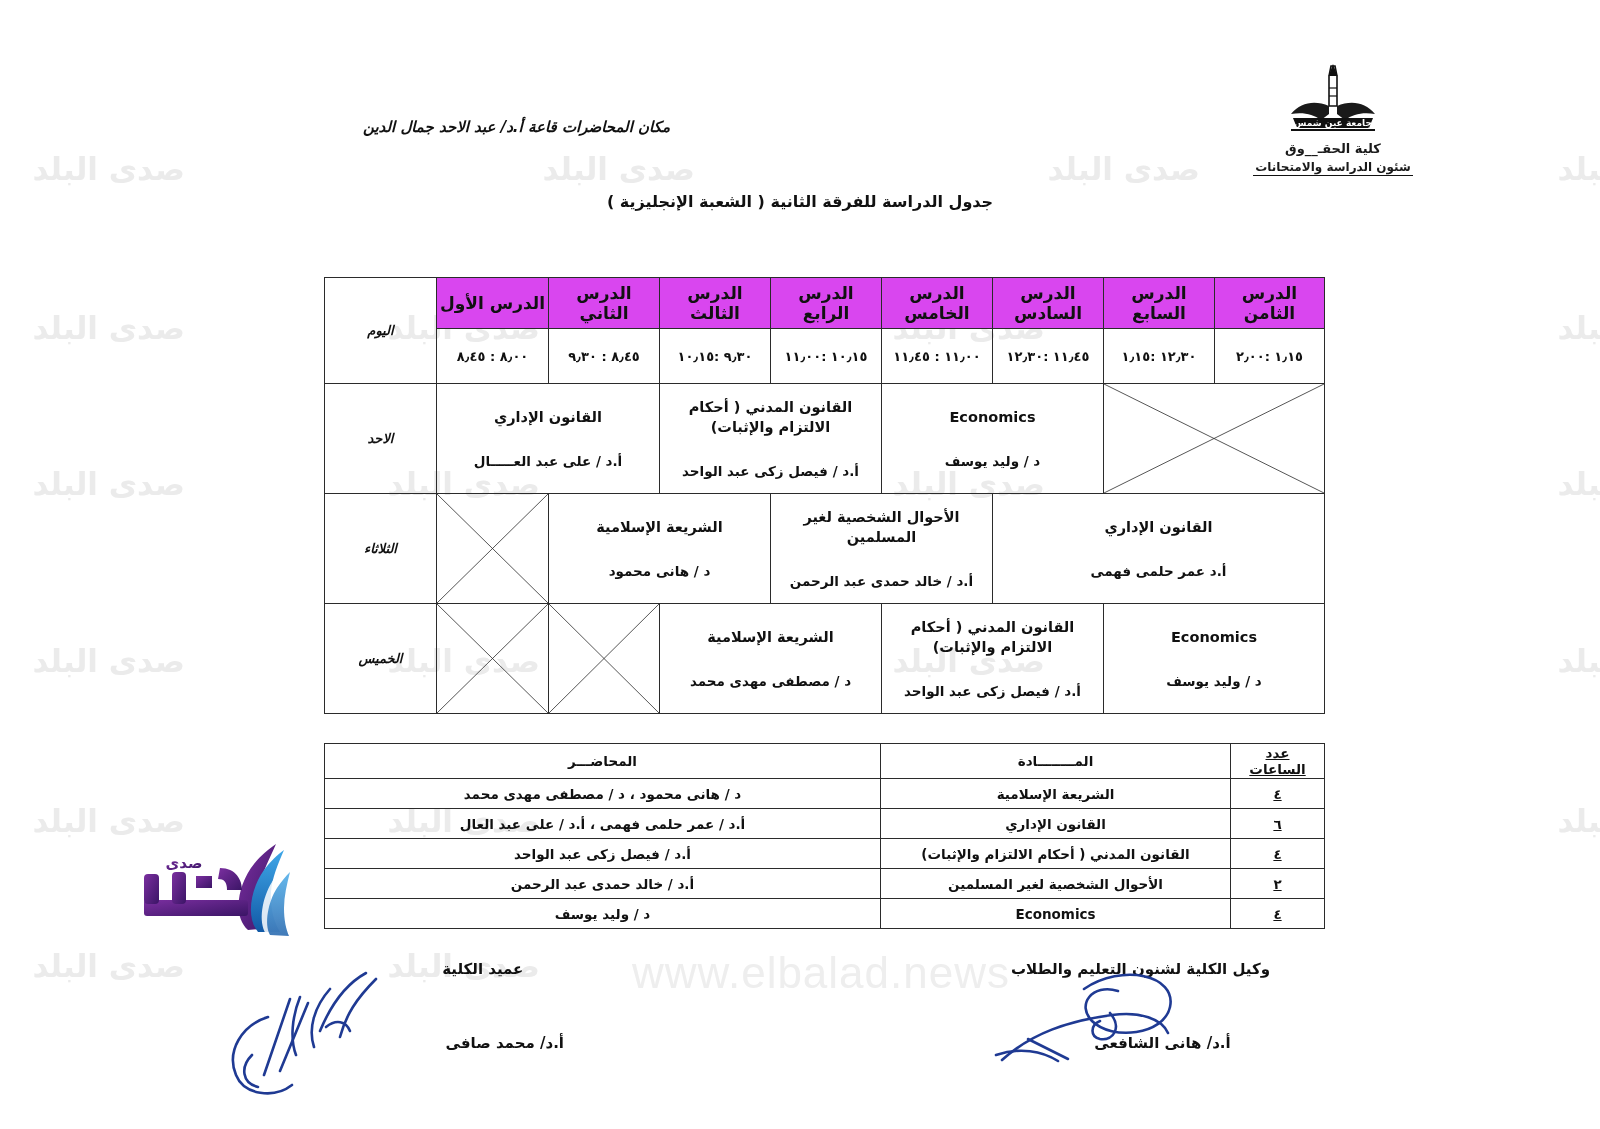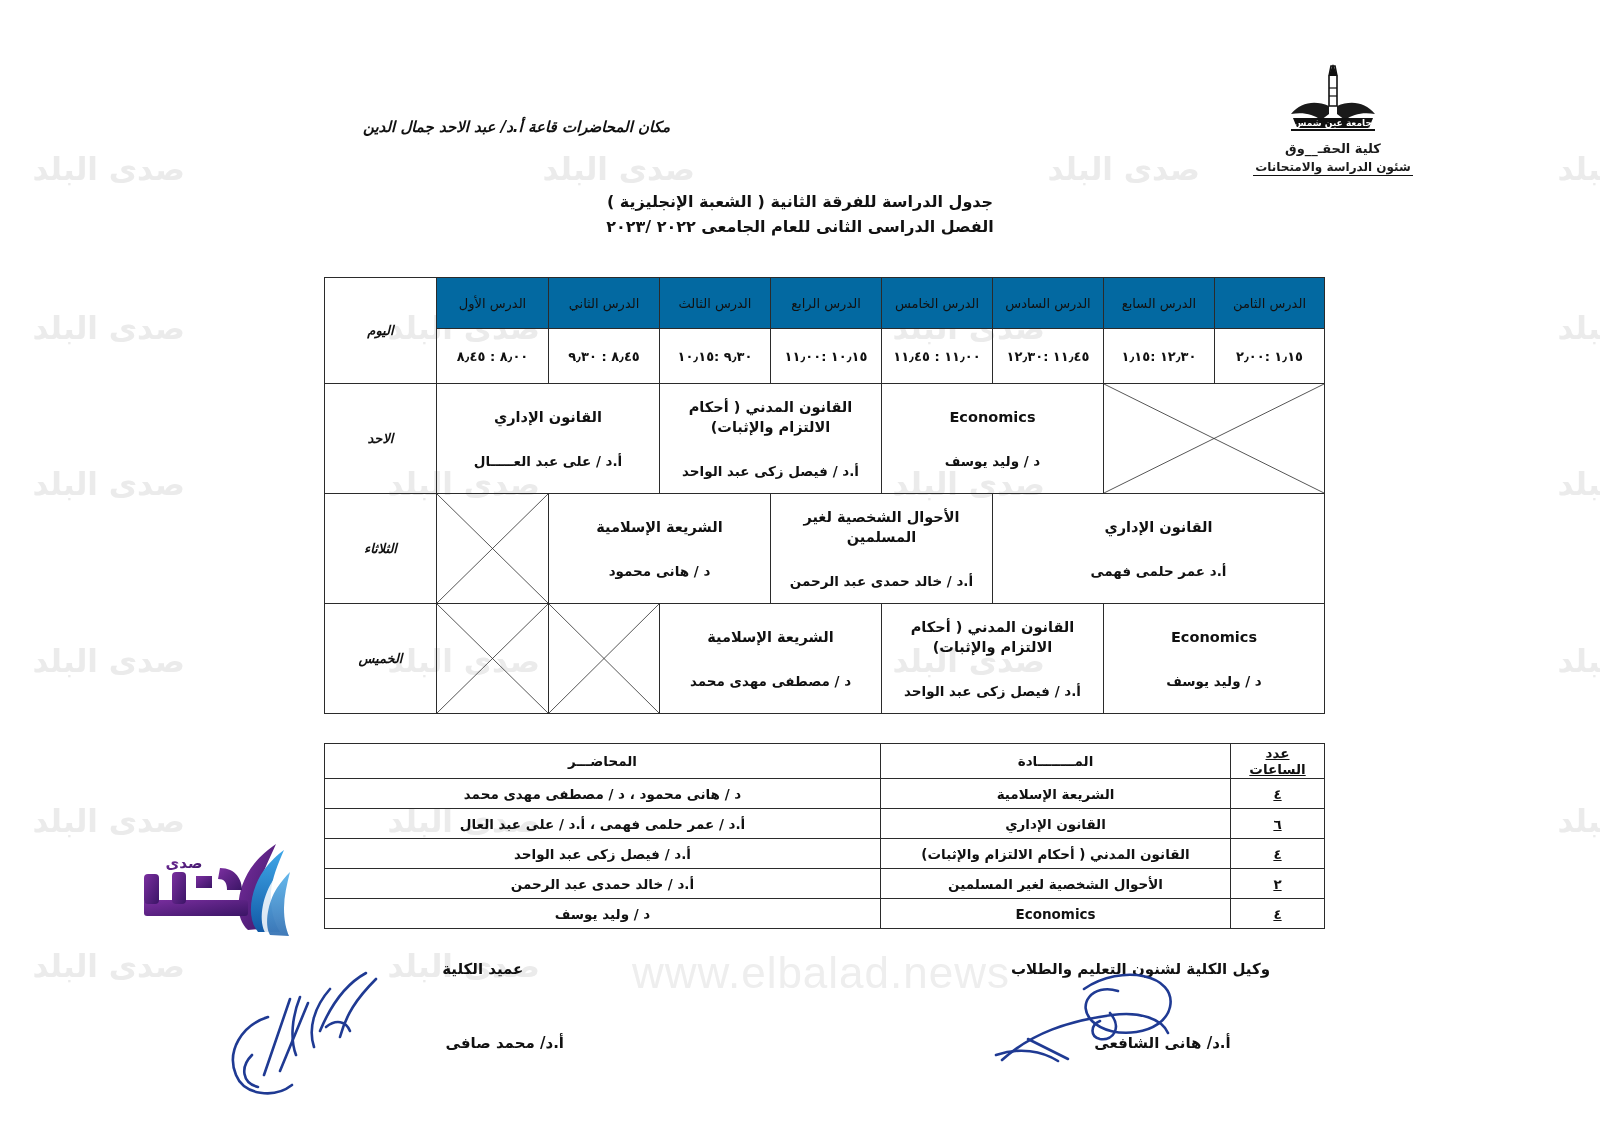--- a/index.html
+++ b/index.html
@@ -55,21 +55,21 @@
     position:absolute;top:277px;right:275px;
     border-collapse:collapse;table-layout:fixed;
     width:1000px;
   }
   table.tt td,table.tt th{
     border:1.4px solid #2b2b2b;
     text-align:center;vertical-align:middle;
     padding:2px;
   }
   .hdr-lesson{
-    background:#0369a1;height:46px;font-size:13px;font-weight:normal;
+    background:#d946ef;height:46px;font-size:17px;font-weight:bold;
   }
   .hdr-time{height:50px;font-size:13px;font-weight:bold;letter-spacing:.5px;}
   .day-cell{
     width:110px;font-size:13px;font-weight:bold;font-style:italic;
   }
   .slot{height:105px;}
   .slot .subj{font-size:14.5px;font-weight:bold;line-height:1.35;display:block;margin-bottom:26px;}
   .slot .lect{font-size:13.5px;font-weight:bold;display:block;}
   .xcell{position:relative;padding:0;}
   .xcell svg{display:block;width:100%;height:100%;position:absolute;inset:0;}
@@ -154,21 +154,20 @@
       <path d="M20 56 L100 56 L96 66 L24 66 Z" fill="#111"></path>
       <text x="60" y="64" font-size="9" fill="#fff" text-anchor="middle" font-family="DejaVu Sans, sans-serif" font-weight="bold">جامعة عين شمس</text>
       <path d="M18 68 L102 68" stroke="#111" stroke-width="2"></path>
     </svg>
     <div class="crest-l1">كلية الحقـ__وق</div>
     <div class="crest-l2">شئون الدراسة والامتحانات</div>
   </div>
 
   <div class="doc-title">
     <div>جدول الدراسة للفرقة الثانية ( الشعبة الإنجليزية )</div>
-    <div>الفصل الدراسى الثانى  للعام الجامعى ٢٠٢٢ /٢٠٢٣</div>
   </div>
 
   <table class="tt">
     <colgroup>
       <col style="width:110px">
         <col style="width:111px">
         <col style="width:111px">
       <col style="width:111px">
         <col style="width:111px">
         <col style="width:111px">

